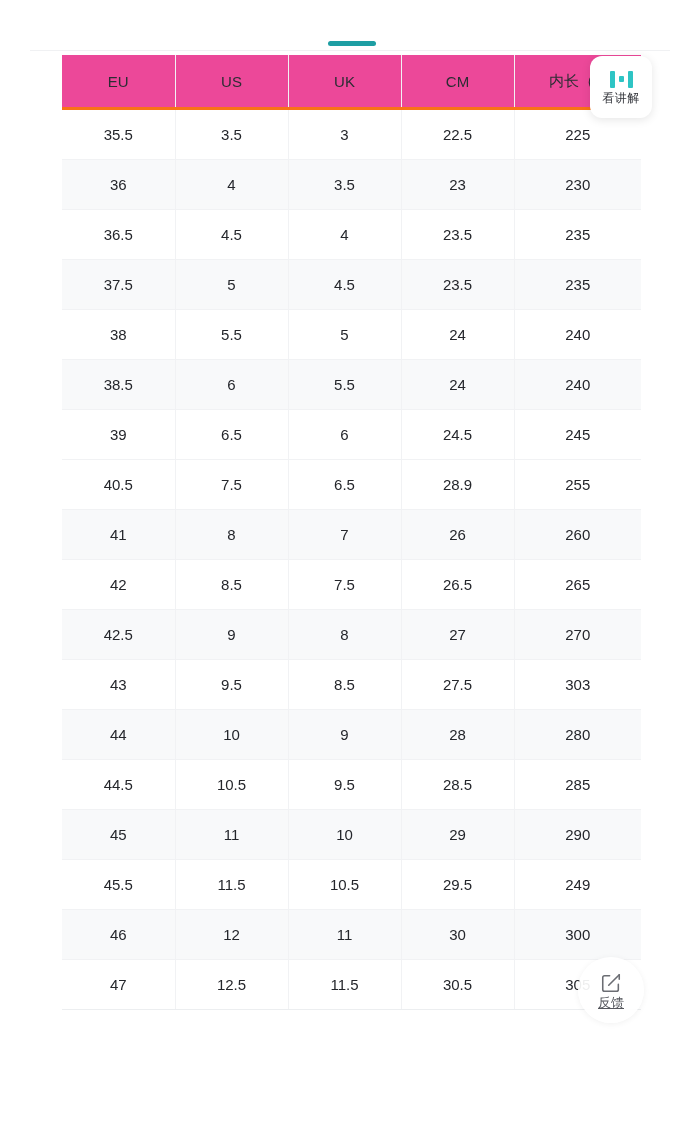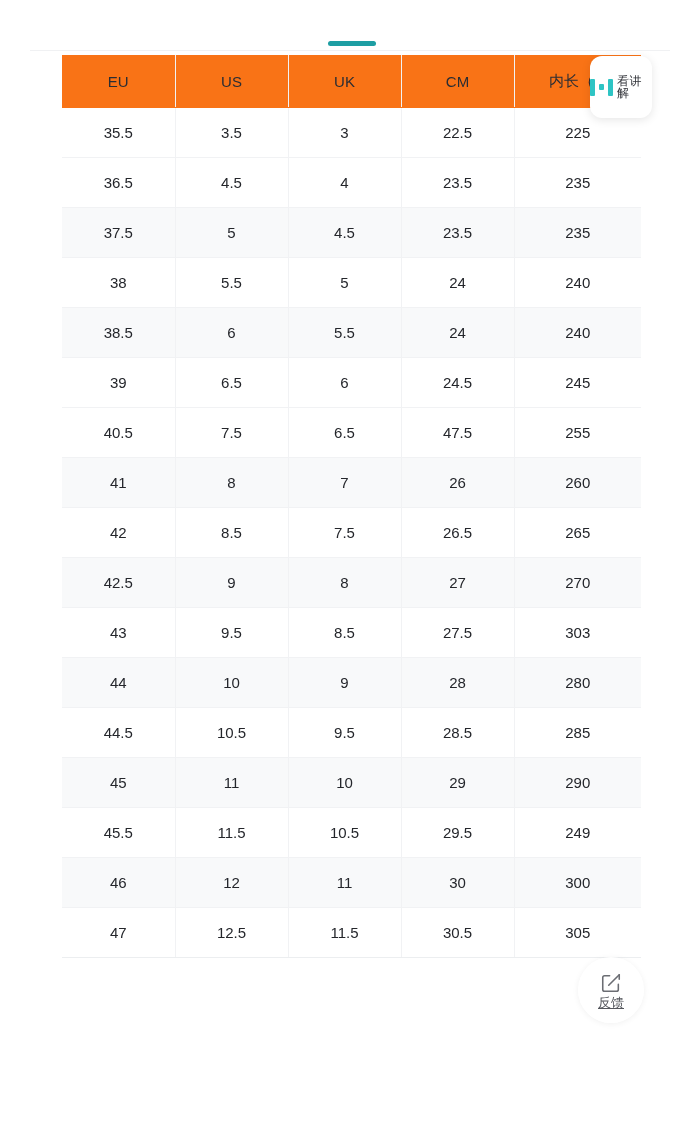--- a/index.html
+++ b/index.html
@@ -59,26 +59,26 @@
     border-bottom: 1px solid #f1f2f4;
     padding: 0;
     white-space: nowrap;
     overflow: hidden;
   }
   table.size-table th:last-child,
   table.size-table td:last-child {
     border-right: none;
   }
   table.size-table thead th {
-    background: #f97316;
+    background: #ec4899;
     font-weight: 400;
     color: #2b2d33;
     font-size: 15px;
     height: 52px;
-    border-bottom: 1px solid #f97316;
+    border-bottom: 3px solid #f97316;
   }
   table.size-table tbody tr.row-alt td {
     background: #f8f9fa;
   }
   table.size-table tbody tr.row-plain td {
     background: #ffffff;
   }
   table.size-table tbody tr:last-child td {
     border-bottom: 1px solid #eceef0;
   }
@@ -94,20 +94,21 @@
   .explain-widget {
     position: absolute;
     left: 590px;
     top: 56px;
     width: 62px;
     height: 62px;
     background: #ffffff;
     border-radius: 12px;
     box-shadow: 0 2px 10px rgba(0,0,0,0.10);
     display: flex;
+    flex-direction: column;
     align-items: center;
     justify-content: center;
     gap: 4px;
     cursor: pointer;
   }
   .explain-bars {
     display: flex;
     align-items: center;
     gap: 4px;
     height: 18px;
@@ -182,20 +183,27 @@
       </tr>
     </thead>
     <tbody>
         <tr class="row-plain">
           <td>35.5</td>
           <td>3.5</td>
           <td>3</td>
           <td>22.5</td>
           <td>225</td>
         </tr>
+        <tr class="row-alt">
+          <td>36</td>
+          <td>4</td>
+          <td>3.5</td>
+          <td>23</td>
+          <td>230</td>
+        </tr>
         <tr class="row-plain">
           <td>36.5</td>
           <td>4.5</td>
           <td>4</td>
           <td>23.5</td>
           <td>235</td>
         </tr>
         <tr class="row-alt">
           <td>37.5</td>
           <td>5</td>
@@ -221,21 +229,21 @@
           <td>39</td>
           <td>6.5</td>
           <td>6</td>
           <td>24.5</td>
           <td>245</td>
         </tr>
         <tr class="row-plain">
           <td>40.5</td>
           <td>7.5</td>
           <td>6.5</td>
-          <td>47.5</td>
+          <td>28.9</td>
           <td>255</td>
         </tr>
         <tr class="row-alt">
           <td>41</td>
           <td>8</td>
           <td>7</td>
           <td>26</td>
           <td>260</td>
         </tr>
         <tr class="row-plain">

